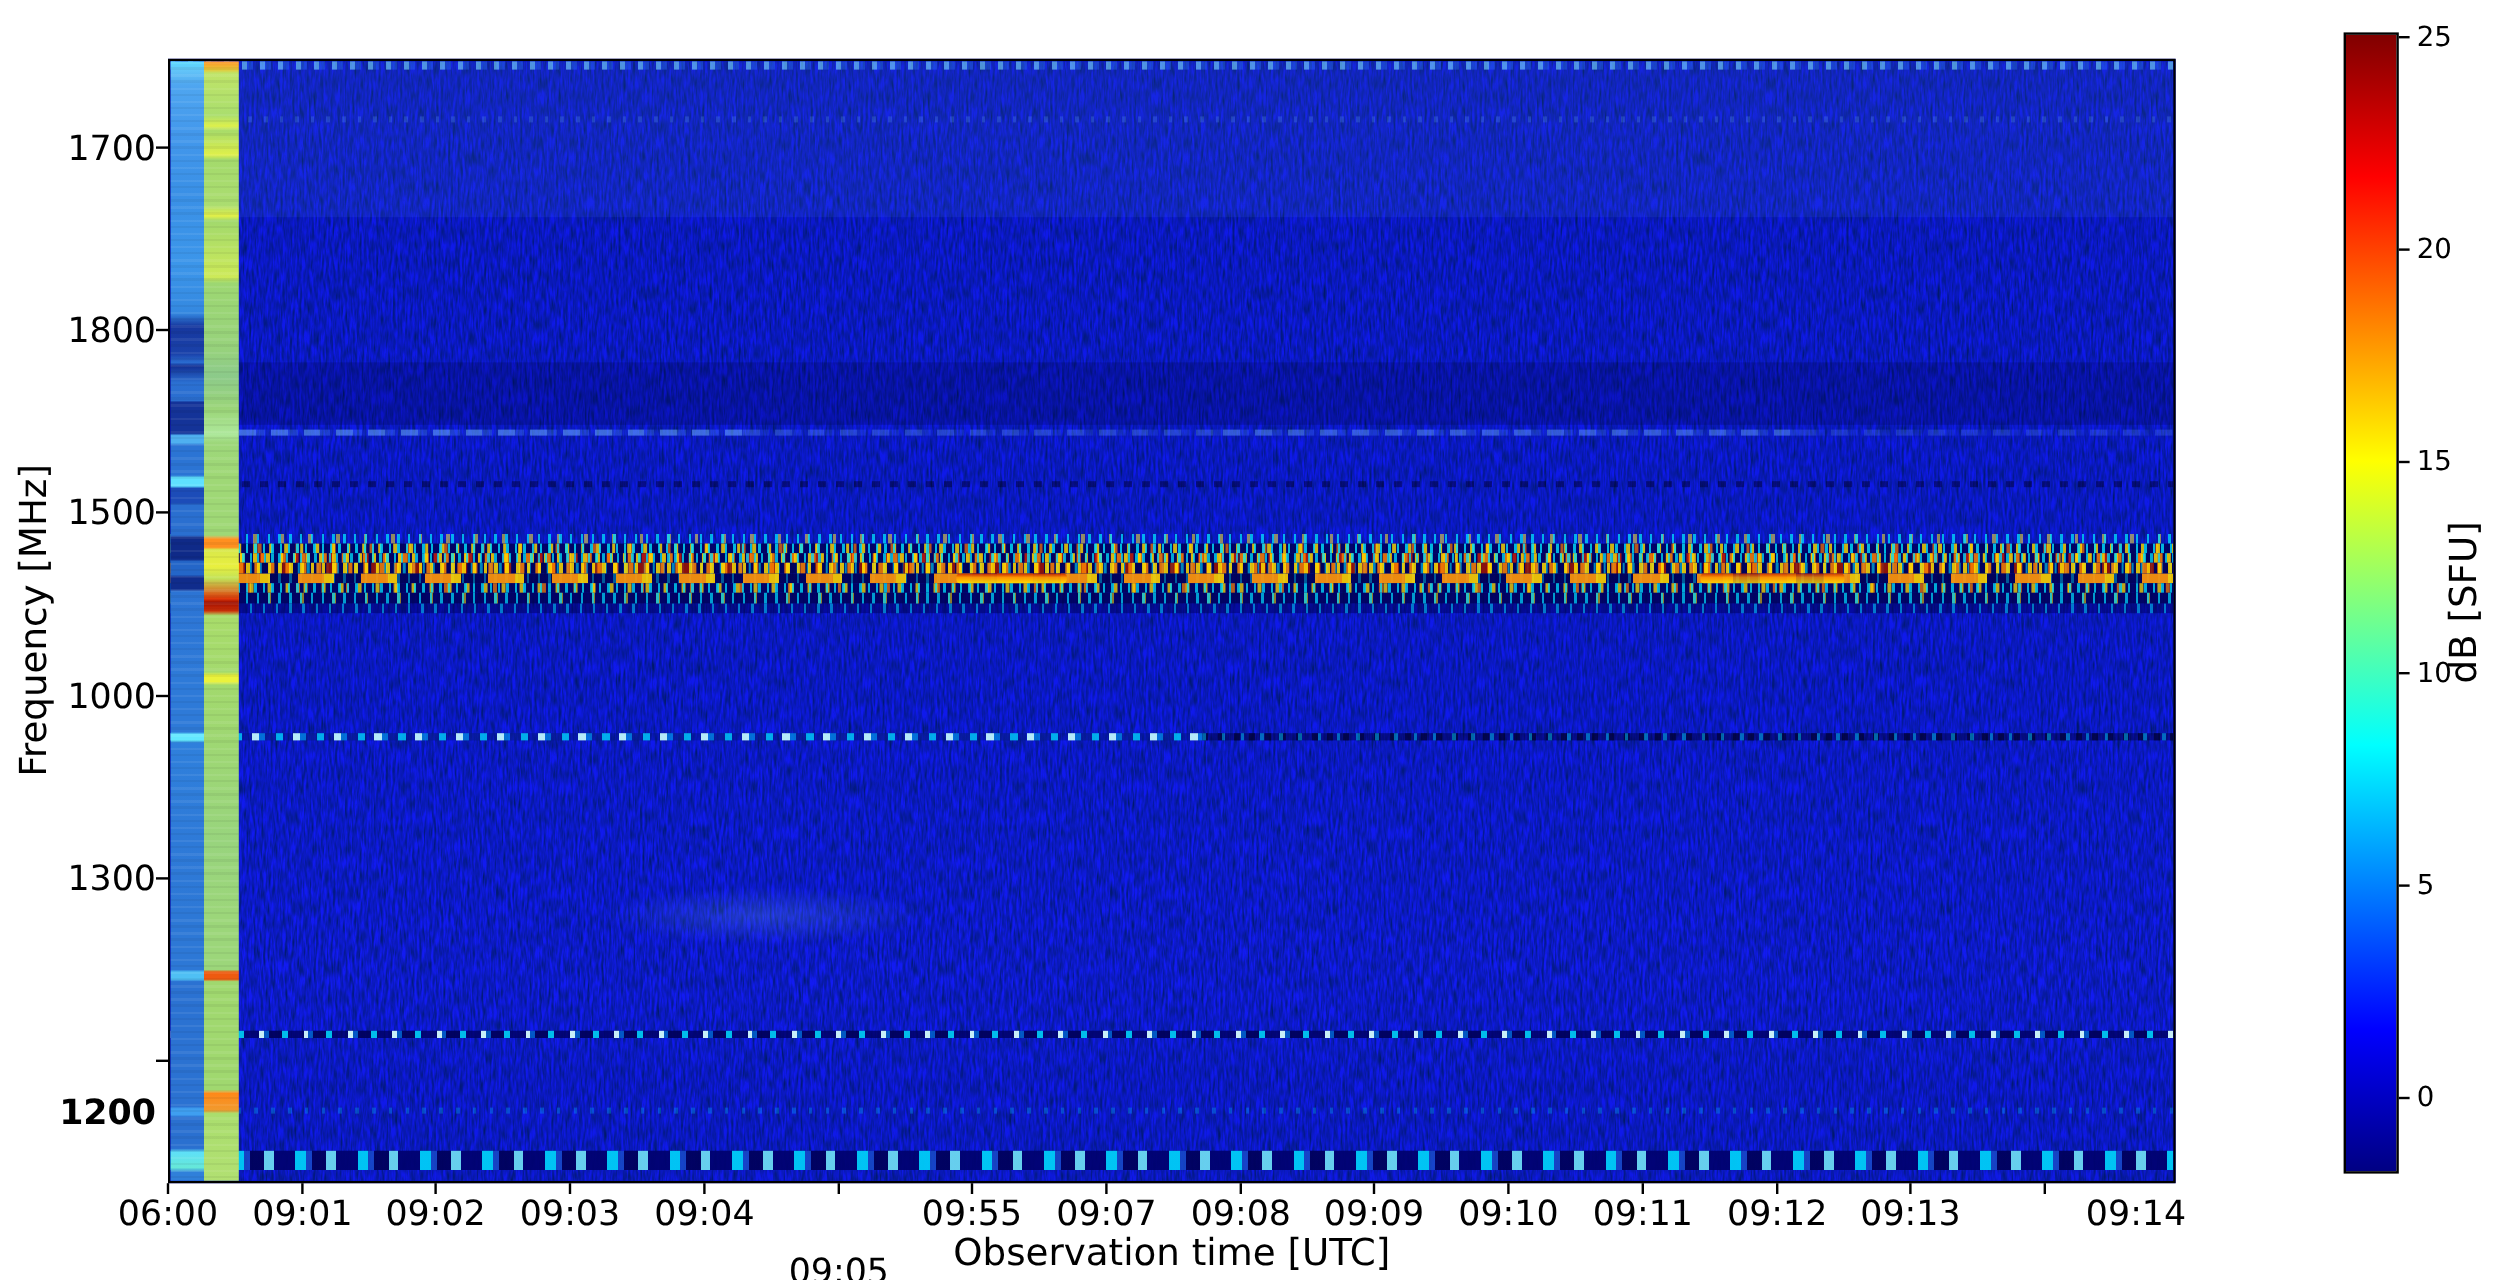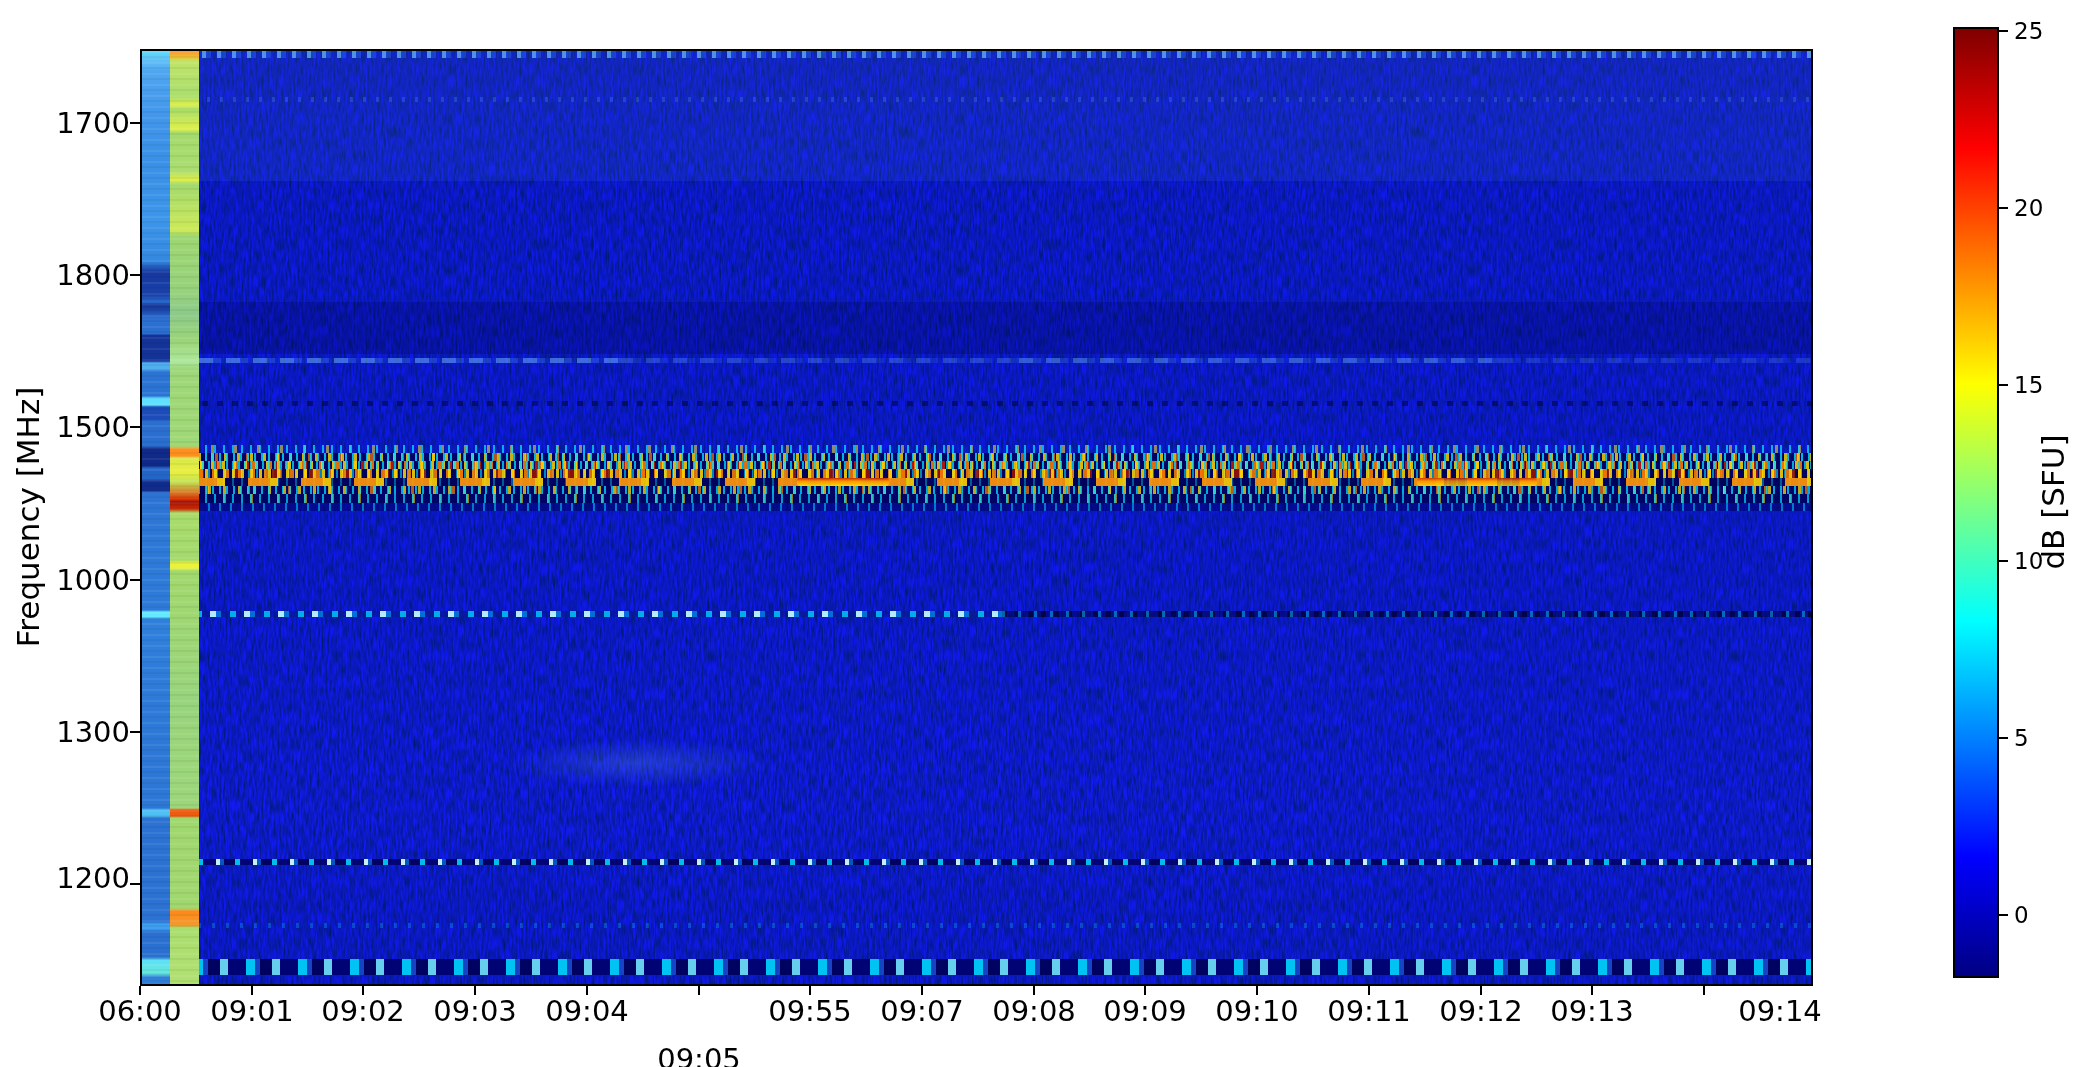--- a/index.html
+++ b/index.html
@@ -188,21 +188,21 @@
   <div class="ytk" style="top:274px;"></div>
   <div class="ytk" style="top:426px;"></div>
   <div class="ytk" style="top:579px;"></div>
   <div class="ytk" style="top:731px;"></div>
   <div class="ytk" style="top:883px;"></div>
   <div class="ytl" style="top:106px;">1700</div>
   <div class="ytl" style="top:258px;">1800</div>
   <div class="ytl" style="top:410px;">1500</div>
   <div class="ytl" style="top:563px;">1000</div>
   <div class="ytl" style="top:715px;">1300</div>
-  <div class="ytl" style="top:861px;">1200</div>
+  <div class="ytl" style="top:910px;font-weight:bold;">1200</div>
 
   <div class="xtk" style="left:139px;"></div>
   <div class="xtk" style="left:251px;"></div>
   <div class="xtk" style="left:362px;"></div>
   <div class="xtk" style="left:474px;"></div>
   <div class="xtk" style="left:586px;"></div>
   <div class="xtk" style="left:698px;"></div>
   <div class="xtk" style="left:809px;"></div>
   <div class="xtk" style="left:921px;"></div>
   <div class="xtk" style="left:1033px;"></div>
@@ -221,20 +221,21 @@
   <div class="xtl" style="left:810px;">09:55</div>
   <div class="xtl" style="left:922px;">09:07</div>
   <div class="xtl" style="left:1034px;">09:08</div>
   <div class="xtl" style="left:1145px;">09:09</div>
   <div class="xtl" style="left:1257px;">09:10</div>
   <div class="xtl" style="left:1369px;">09:11</div>
   <div class="xtl" style="left:1481px;">09:12</div>
   <div class="xtl" style="left:1592px;">09:13</div>
   <div class="xtl" style="left:1780px;">09:14</div>
 
+  <div id="xlabel" class="abs">Observation time [UTC]</div>
   <div id="ylabel" class="abs">Frequency [MHz]</div>
 
   <div id="cbar" class="abs"></div>
   <div class="ctk" style="top:30px;"></div>
   <div class="ctk" style="top:207px;"></div>
   <div class="ctk" style="top:384px;"></div>
   <div class="ctk" style="top:560px;"></div>
   <div class="ctk" style="top:737px;"></div>
   <div class="ctk" style="top:914px;"></div>
   <div class="ctl" style="top:18px;">25</div>

